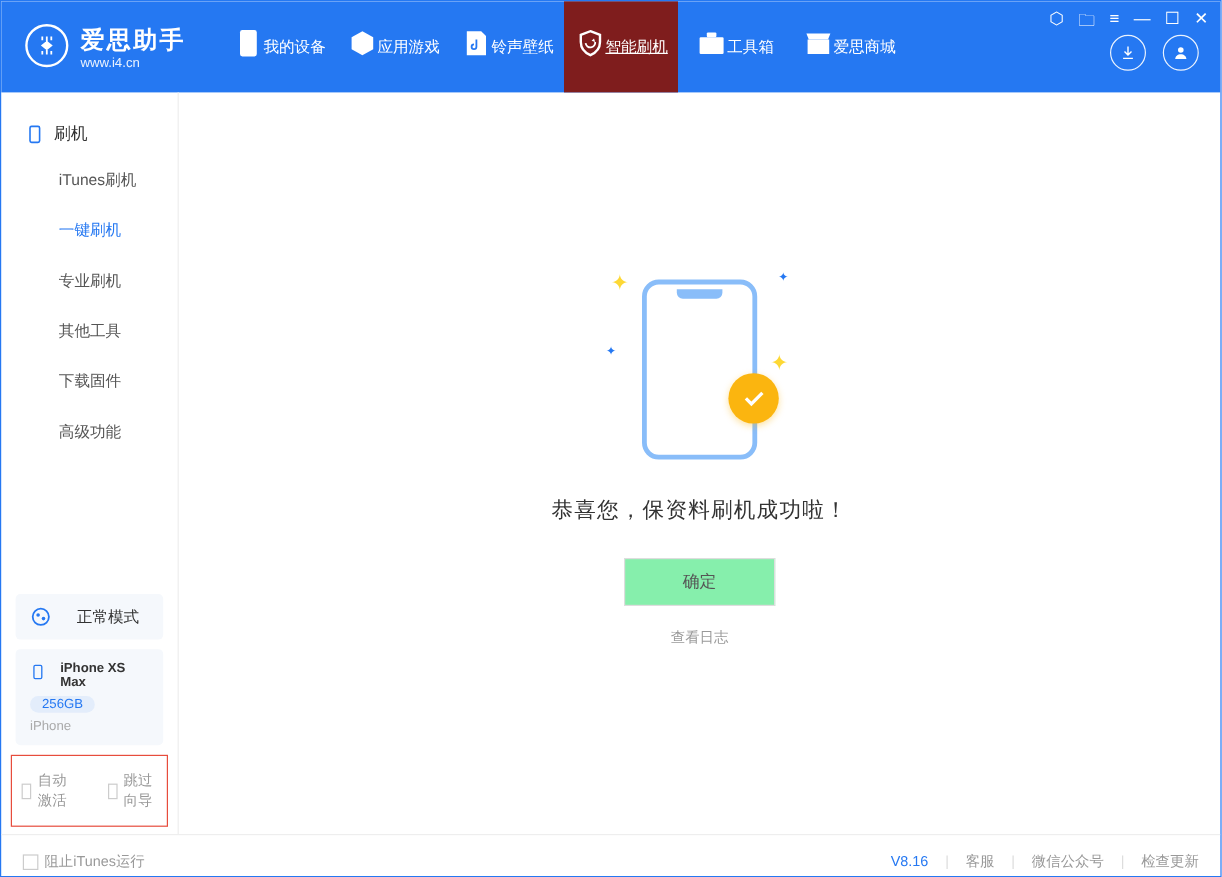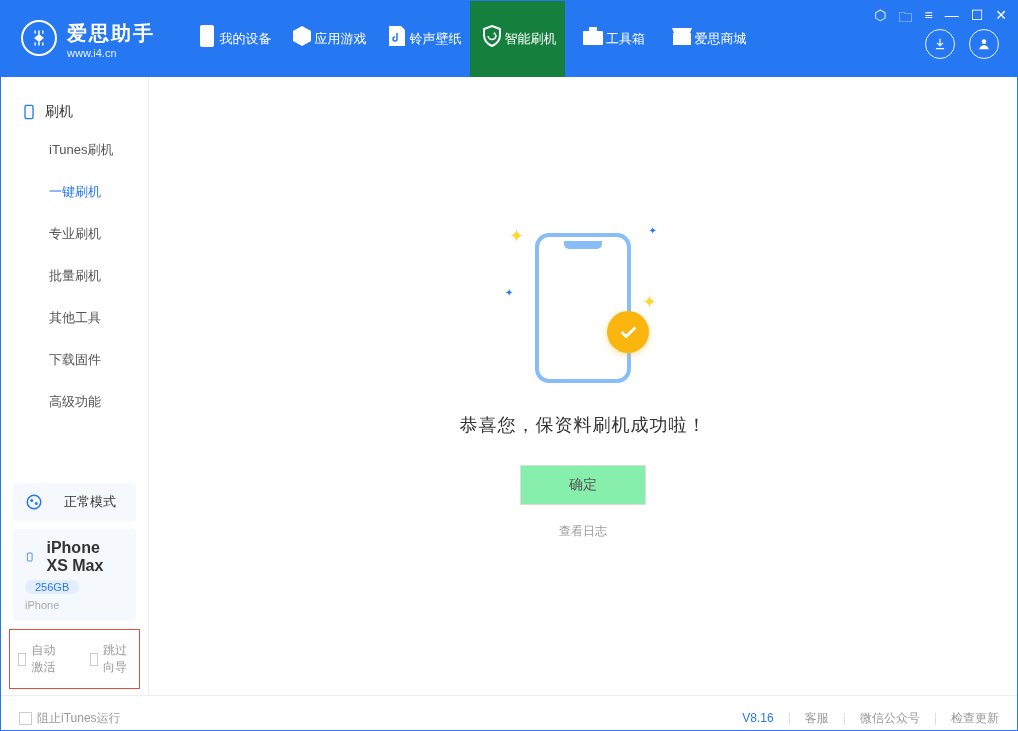--- a/index.html
+++ b/index.html
@@ -7,41 +7,41 @@
 
 .header { background: #2578f2; height: 76px; display: flex; align-items: center; position: relative; }
 .logo-area { display: flex; align-items: flex-start; padding: 0 20px; color: #fff; }
 .logo-circle { width: 36px; height: 36px; border: 2.5px solid #fff; border-radius: 50%; display: flex; align-items: center; justify-content: center; margin-right: 10px; }
 .logo-text { display: flex; flex-direction: column; }
 .logo-main { font-size: 20px; font-weight: bold; letter-spacing: 2px; }
 .logo-sub { font-size: 11px; opacity: 0.9; }
 
 .nav-tabs { display: flex; height: 100%; margin-left: 10px; }
 .nav-tab { width: 95px; display: flex; flex-direction: row; align-items: center; justify-content: center; color: #fff; cursor: pointer; font-size: 13px; }
-.nav-tab.active { background: #15803d; }
+.nav-tab.active { background: #7f1d1d; text-decoration: underline; }
 .nav-tab-icon { width: 26px; height: 26px; margin-bottom: 6px; display: flex; align-items: center; justify-content: center; }
 .nav-tab-icon svg { fill: #fff; }
 
 .window-controls { position: absolute; top: 6px; right: 10px; display: flex; gap: 12px; }
 .window-controls span { color: #fff; cursor: pointer; font-size: 14px; }
 
 .header-right-icons { position: absolute; right: 18px; bottom: 18px; display: flex; gap: 14px; }
 .circle-icon { width: 30px; height: 30px; border: 1.8px solid rgba(255,255,255,0.9); border-radius: 50%; display: flex; align-items: center; justify-content: center; cursor: pointer; }
 .circle-icon svg { fill: #fff; }
 
 .body-area { display: flex; height: 618px; }
 .sidebar { width: 148px; border-right: 1px solid #eee; padding-top: 18px; position: relative; }
 .side-section-title { display: flex; align-items: center; padding: 8px 20px; color: #333; font-size: 14px; gap: 8px; }
 .side-section-title svg { width: 16px; height: 16px; }
 .side-item { padding: 12px 20px 12px 48px; font-size: 13px; color: #555; cursor: pointer; }
 .side-item.active { color: #2578f2; }
 
 .device-box { margin: 8px 12px; background: #f5f8fc; border-radius: 4px; padding: 10px 12px; }
 .device-box.mode { display: flex; align-items: center; gap: 21px; font-size: 13px; color: #333; }
-.device-box.dev .dev-name { font-weight: bold; font-size: 16px; color: #333; display: flex; align-items: center; gap: 12px; }
+.device-box.dev .dev-name { font-weight: bold; font-size: 11px; color: #333; display: flex; gap: 12px; }
 .device-box.dev .capacity { display: inline-block; background: #e3edfb; color: #2578f2; border-radius: 10px; padding: 1px 10px; font-size: 11px; margin-top: 5px; }
 .device-box.dev .dev-type { font-size: 11px; color: #aaa; margin-top: 4px; }
 
 .sidebar-bottom { position: absolute; bottom: 0; left: 0; right: 0; }
 .red-box { border: 1.5px solid #e74c3c; margin: 6px 8px; padding: 12px 8px; display: flex; gap: 30px; align-items: flex-start; }
 .chk { display: flex; align-items: center; gap: 5px; font-size: 12px; color: #999; cursor: pointer; }
 .chk-box { width: 13px; height: 13px; border: 1px solid #ccc; display: inline-block; }
 
 .main { flex: 1; display: flex; flex-direction: column; align-items: center; justify-content: center; }
 .phone-illustration { position: relative; margin-bottom: 30px; }
@@ -163,21 +163,20 @@
   <div class="sidebar">
     <div class="side-section-title">
       <svg viewBox="0 0 24 24">
           <rect x="6" y="2" width="12" height="20" rx="2" fill="none" stroke="#2578f2" stroke-width="2"></rect>
         </svg>
       <span>刷机</span>
     </div>
     <div class="side-item">iTunes刷机</div>
     <div class="side-item active">一键刷机</div>
     <div class="side-item">专业刷机</div>
-    <div class="side-item">批量刷机</div>
 
     <div class="side-item">其他工具</div>
     <div class="side-item">下载固件</div>
     <div class="side-item">高级功能</div>
 
     <div class="sidebar-bottom">
       <div class="device-box mode">
         <svg width="18" height="18" viewBox="0 0 24 24">
             <circle cx="12" cy="12" r="9" fill="none" stroke="#2578f2" stroke-width="2"></circle>
             <circle cx="9" cy="10" r="2" fill="#2578f2"></circle>

